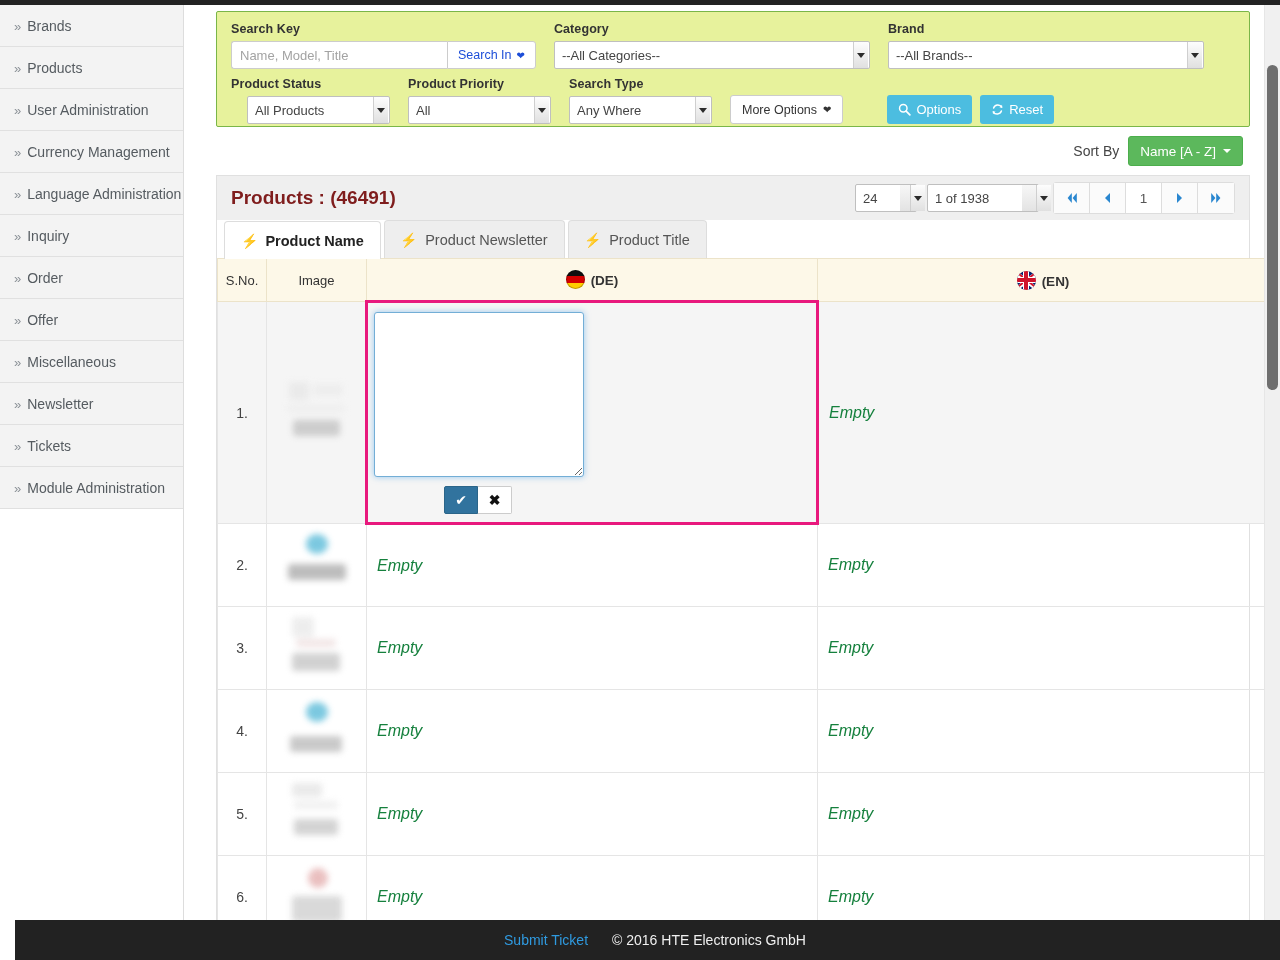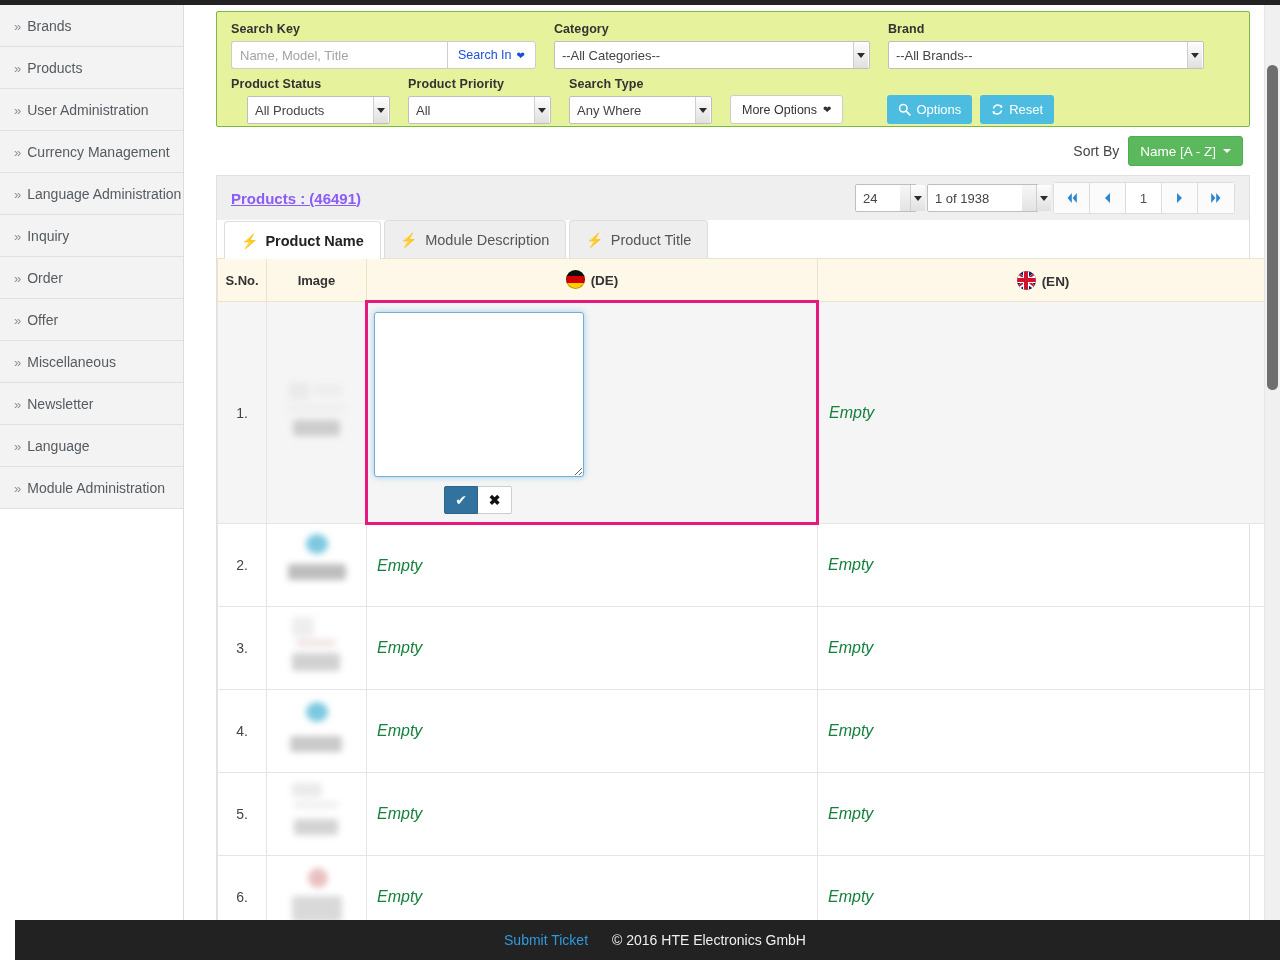--- a/index.html
+++ b/index.html
@@ -149,21 +149,21 @@
     border-top: 4px solid #ffffff;
   }
 
   
   .prodbar {
     background: #efefef; border: 1px solid #e0e0e0; border-bottom: none;
     margin: 0 14px 0 7px;
     height: 45px; display: flex; align-items: center;
     justify-content: space-between; padding: 0 14px;
   }
-  .prodtitle { color: #8b5cf6; font-weight: bold; font-size: 15px; text-decoration: underline; }
+  .prodtitle { color: #7f1d1d; font-weight: bold; font-size: 19px; }
   .pagetools { display: flex; align-items: center; }
   .sel.perpage { width: 62px; margin-right: 10px; }
   .sel.pageof { width: 112px; margin-right: 14px; }
   .pager { display: flex; background: #fbfbfb; border: 1px solid #dddddd; border-radius: 3px; }
   .pager > div {
     width: 36px; height: 30px; display: flex; align-items: center; justify-content: center;
     border-right: 1px solid #dddddd; color: #2a87d0; font-size: 15px; cursor: pointer;
     background: #fbfbfb;
   }
   .pager > div:last-child { border-right: none; }
@@ -179,21 +179,21 @@
     cursor: pointer; display: flex; align-items: center; white-space: nowrap;
   }
   .tab .bolt { margin-right: 7px; font-size: 14px; }
   .tab.active { background: #ffffff; color: #222; font-weight: bold; border-color: #dddddd; position: relative; top: 1px; }
 
   
   .tblwrap { margin: 0 14px 0 7px; border: 1px solid #e0e0e0; border-top: none; }
   table.grid { width: 100%; border-collapse: collapse; table-layout: fixed; }
   table.grid th {
     background: #fdf8e8; border: 1px solid #ece3c9;
-    height: 43px; font-size: 13px; color: #333; font-weight: bold;
+    height: 43px; font-size: 13px; color: #333; font-weight: normal;
     text-align: center; padding: 0 6px;
   }
   table.grid th.cflag { font-weight: normal; }
   table.grid td {
     border: 1px solid #e5e5e5; padding: 6px 10px;
     font-size: 14px; vertical-align: middle;
   }
   col.c-sno { width: 49px; }
   col.c-img { width: 100px; }
   col.c-de  { width: 451px; }
@@ -312,21 +312,21 @@
     <div class="side-item">
       <span class="chev">»</span><span>Offer</span>
     </div>
     <div class="side-item">
       <span class="chev">»</span><span>Miscellaneous</span>
     </div>
     <div class="side-item">
       <span class="chev">»</span><span>Newsletter</span>
     </div>
     <div class="side-item">
-      <span class="chev">»</span><span>Language</span>
+      <span class="chev">»</span><span>Tickets</span>
     </div>
     <div class="side-item">
       <span class="chev">»</span><span>Module Administration</span>
     </div>
     <div class="side-rest"></div>
   </div>
 
   <div class="main">
 
     <div class="searchpanel">
@@ -492,21 +492,21 @@
       </div>
     </div>
 
     <div class="tabs">
       <div class="tab active">
         <span class="bolt">⚡</span>
         <span>Product Name</span>
       </div>
       <div class="tab">
         <span class="bolt">⚡</span>
-        <span>Module Description</span>
+        <span>Product Newsletter</span>
       </div>
       <div class="tab">
         <span class="bolt">⚡</span>
         <span>Product Title</span>
       </div>
     </div>
 
     <div class="tblwrap">
       <table class="grid">
         <colgroup>

